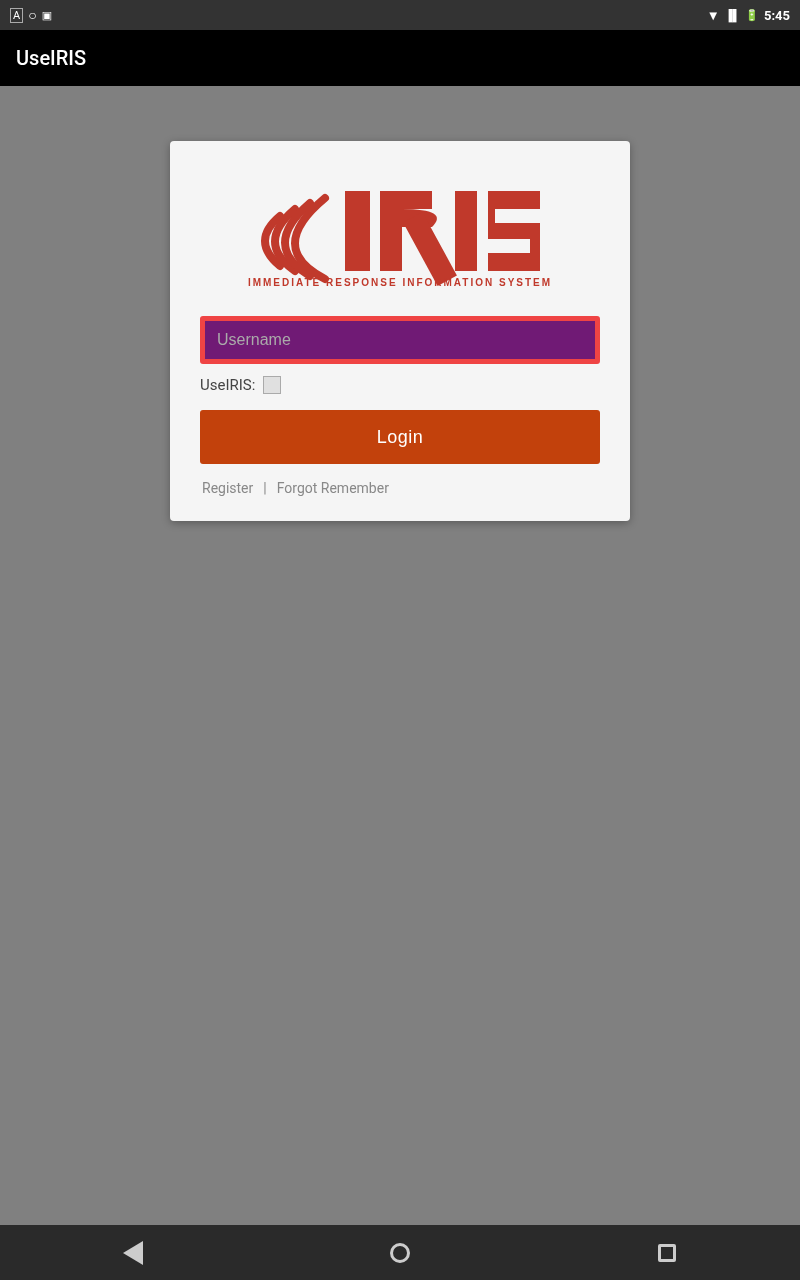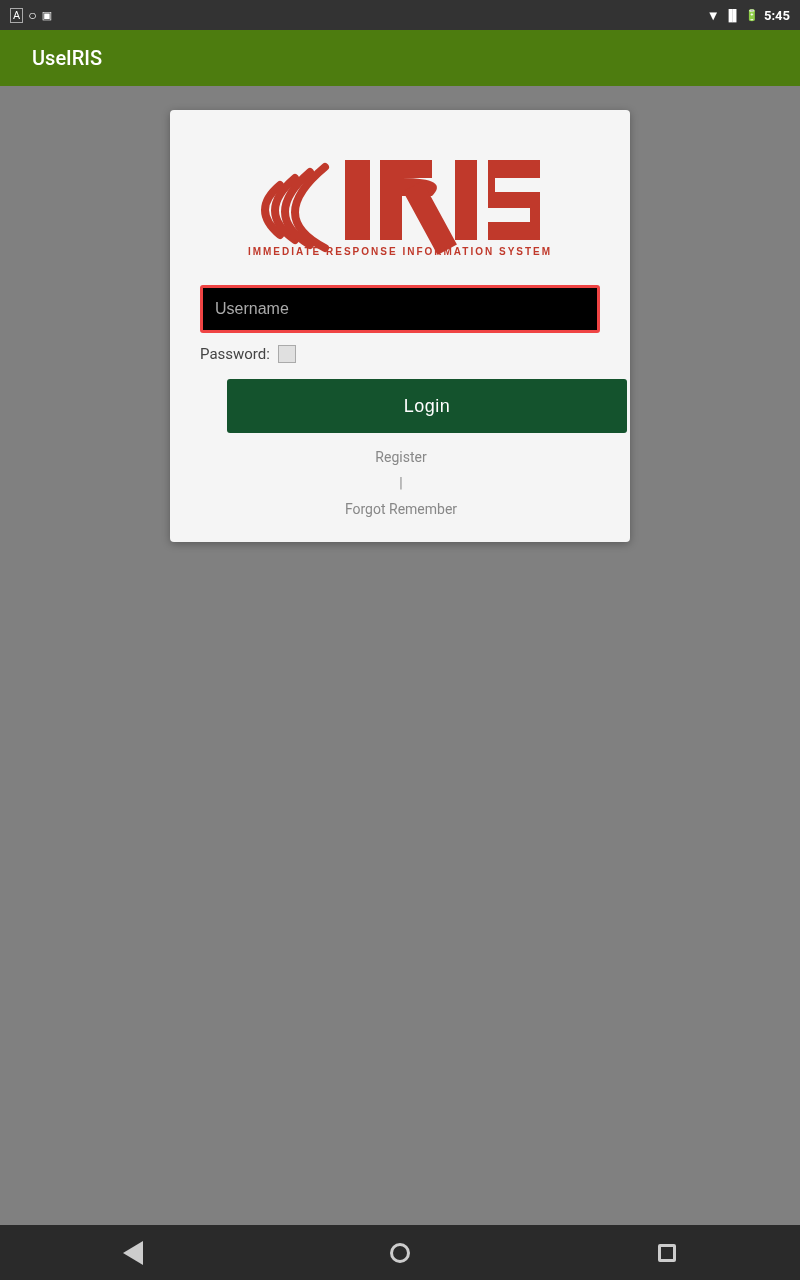--- a/index.html
+++ b/index.html
@@ -38,40 +38,40 @@
       align-items: center;
       gap: 5px;
       font-size: 13px;
       font-weight: bold;
     }
 
     
     .app-bar {
       width: 100%;
       height: 56px;
-      background-color: #4d7c0f;
-      display: flex;
-      align-items: center;
-      padding: 0 32px;
+      background-color: #000000;
+      display: flex;
+      align-items: center;
+      padding: 0 16px;
     }
 
     .app-bar-title {
       color: white;
       font-size: 20px;
       font-weight: 500;
     }
 
     
     .main-content {
       flex: 1;
       background-color: #808080;
       display: flex;
       justify-content: center;
       align-items: flex-start;
-      padding-top: 24px;
+      padding-top: 55px;
       border-radius: 22px;
     }
 
     
     .login-card {
       background-color: #f5f5f5;
       border-radius: 4px;
       width: 460px;
       padding: 30px 30px 25px 30px;
       box-shadow: 0 2px 8px rgba(0,0,0,0.3);
@@ -86,23 +86,23 @@
 
     .logo-svg {
       width: 360px;
       height: 120px;
     }
 
     
     .form-field {
       width: 100%;
       height: 48px;
-      border: 3px solid #ef4444;
+      border: 5px solid #ef4444;
       border-radius: 3px;
-      background-color: #000000;
+      background-color: #701a75;
       padding: 0 12px;
       font-size: 16px;
       color: #999;
       outline: none;
       margin-bottom: 12px;
       display: block;
     }
 
     .form-field::placeholder {
       color: #aaa;
@@ -129,40 +129,38 @@
       background: #e0e0e0;
       appearance: none;
       -webkit-appearance: none;
       cursor: pointer;
     }
 
     
     .login-button {
       width: 100%;
       height: 54px;
-      background-color: #14532d;
+      background-color: #c2410c;
       border: none;
       border-radius: 3px;
       color: white;
       font-size: 18px;
       font-weight: 500;
       cursor: pointer;
       margin-bottom: 16px;
       letter-spacing: 0.5px;
-      margin-left: 27px;
     }
 
     
     .footer-links {
       display: flex;
       align-items: center;
       justify-content: flex-start;
       gap: 10px;
       padding-left: 2px;
-      flex-direction: column;
     }
 
     .footer-link {
       color: #888;
       font-size: 14px;
       text-decoration: none;
       cursor: pointer;
     }
 
     .footer-separator {
@@ -264,21 +262,21 @@
       </svg>
     </div>
 
     
     <input type="text" class="form-field" placeholder="Username" style="">
 
     
 
     
     <div class="remember-row">
-      <span class="remember-label">Password:</span>
+      <span class="remember-label">UseIRIS:</span>
       <input type="checkbox" class="remember-checkbox" style="">
     </div>
 
     
     <button class="login-button">Login</button>
 
     
     <div class="footer-links">
       <a class="footer-link">Register</a>
       <span class="footer-separator">|</span>

